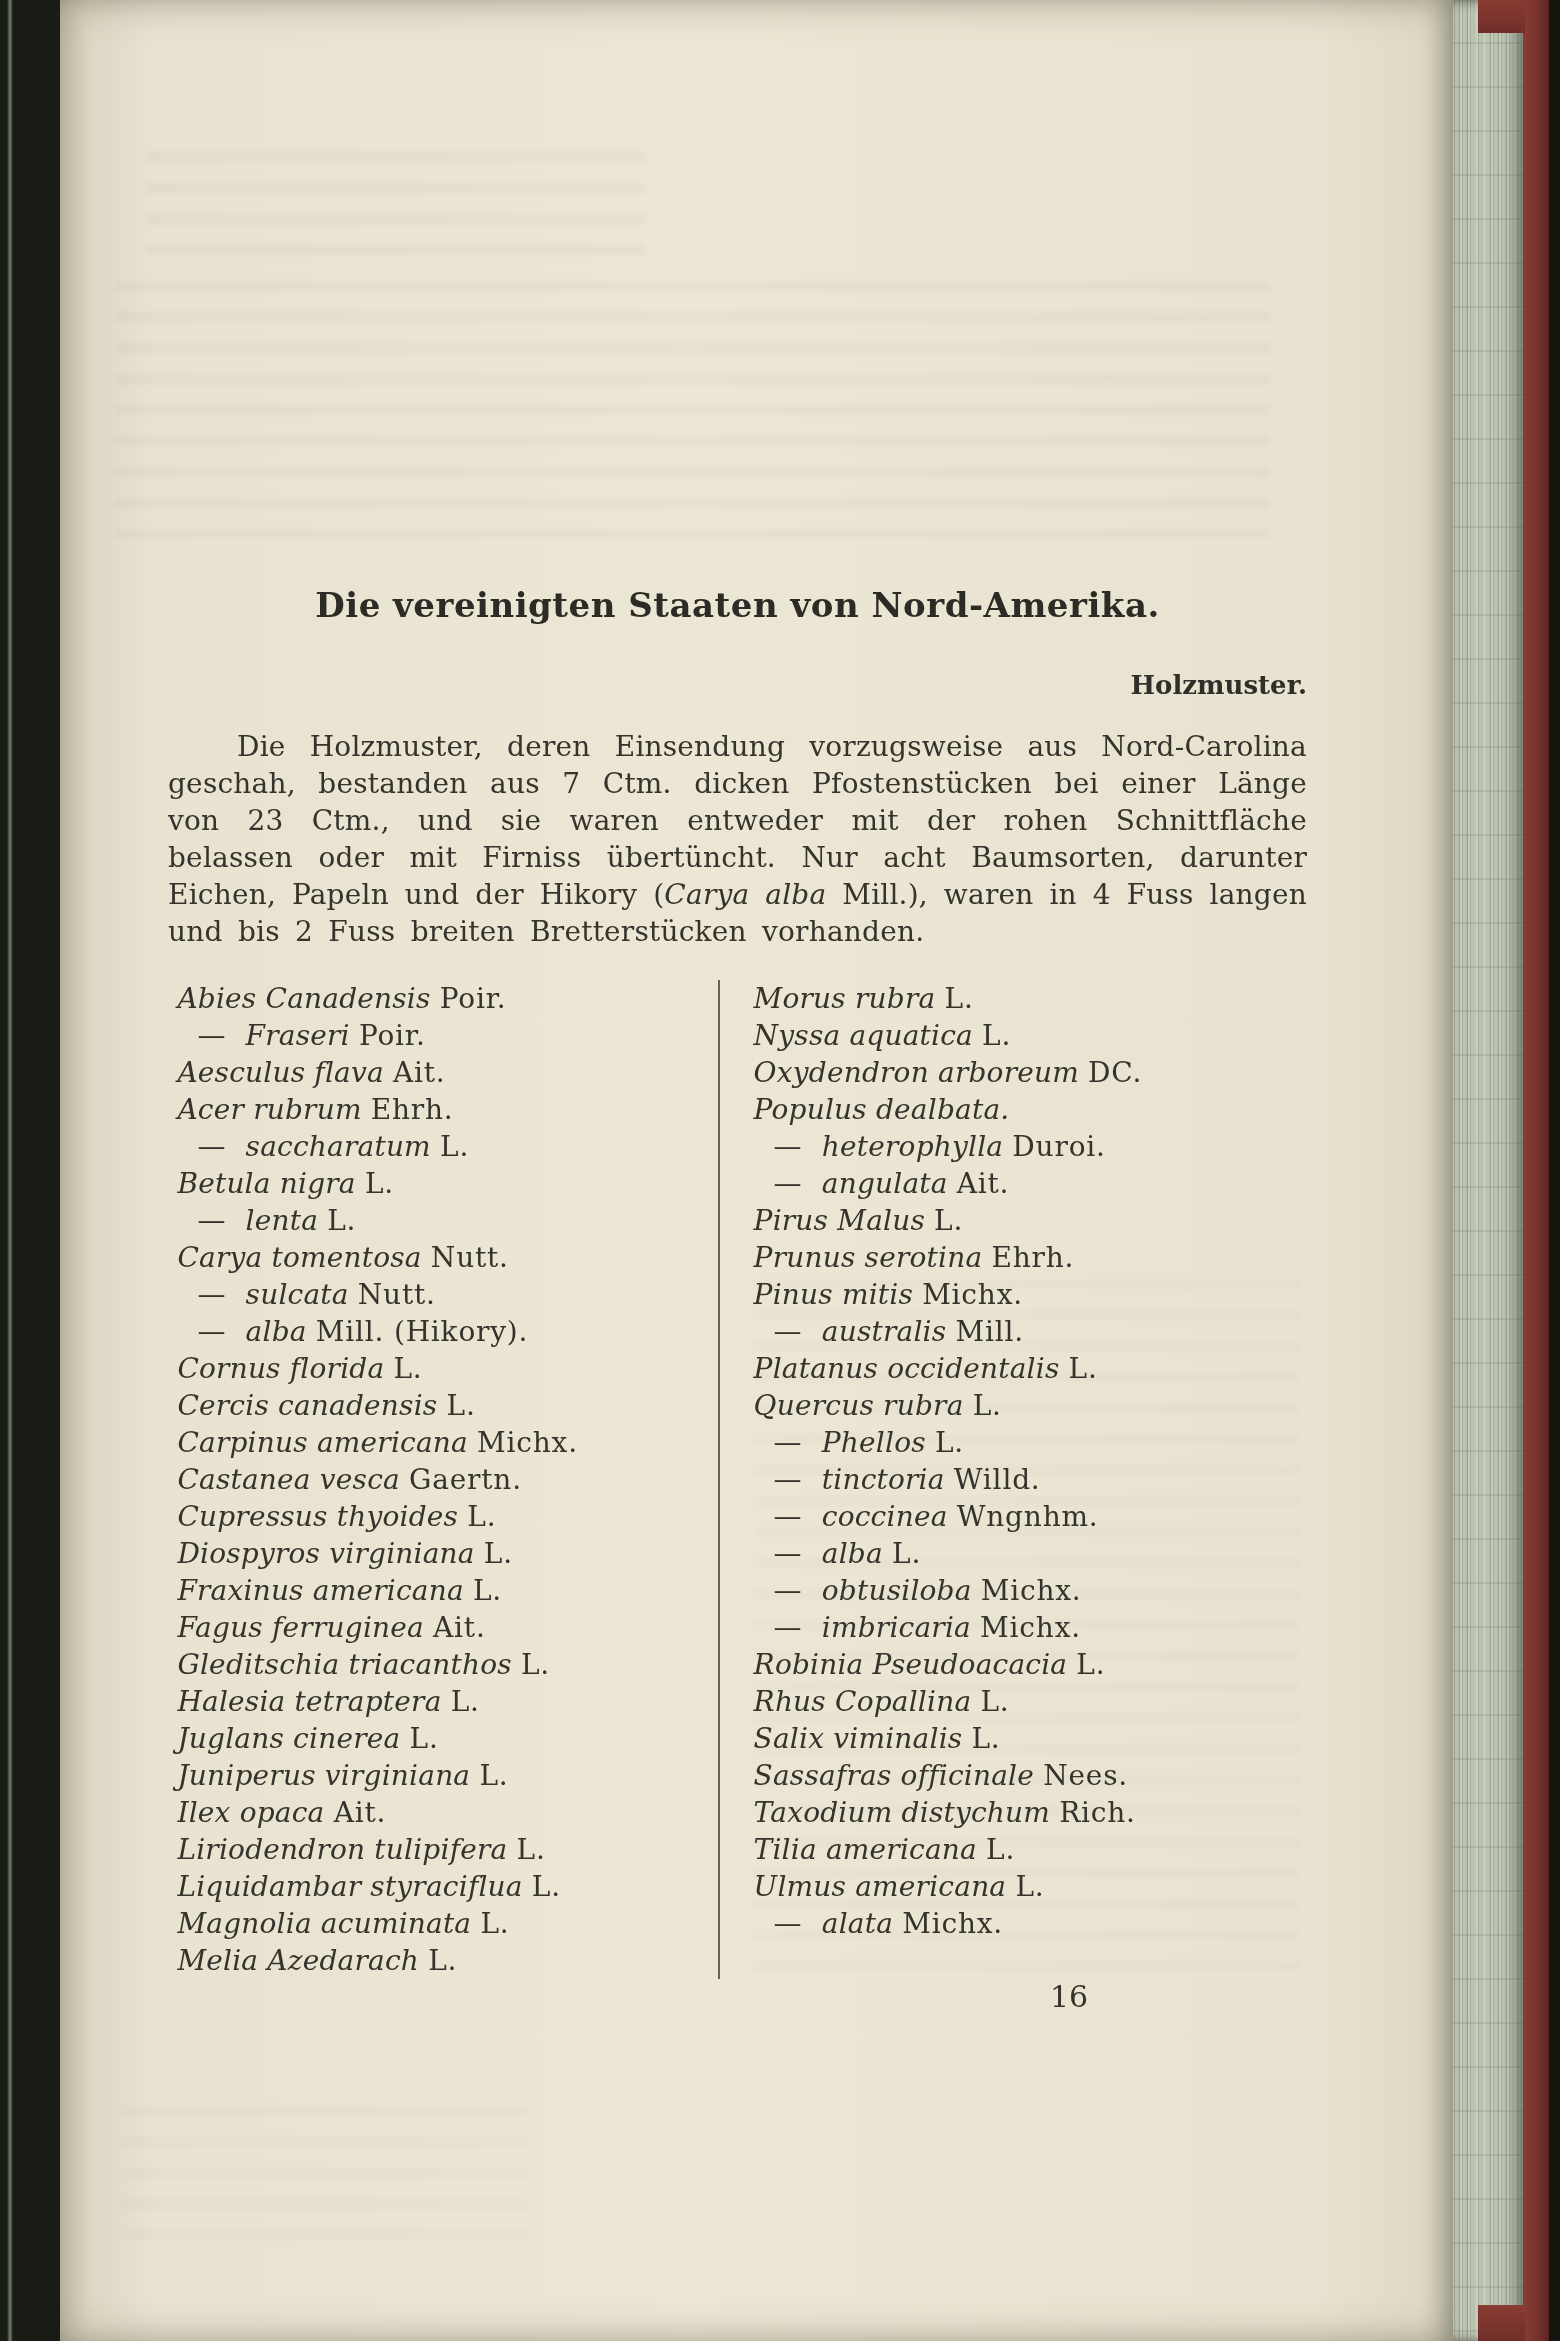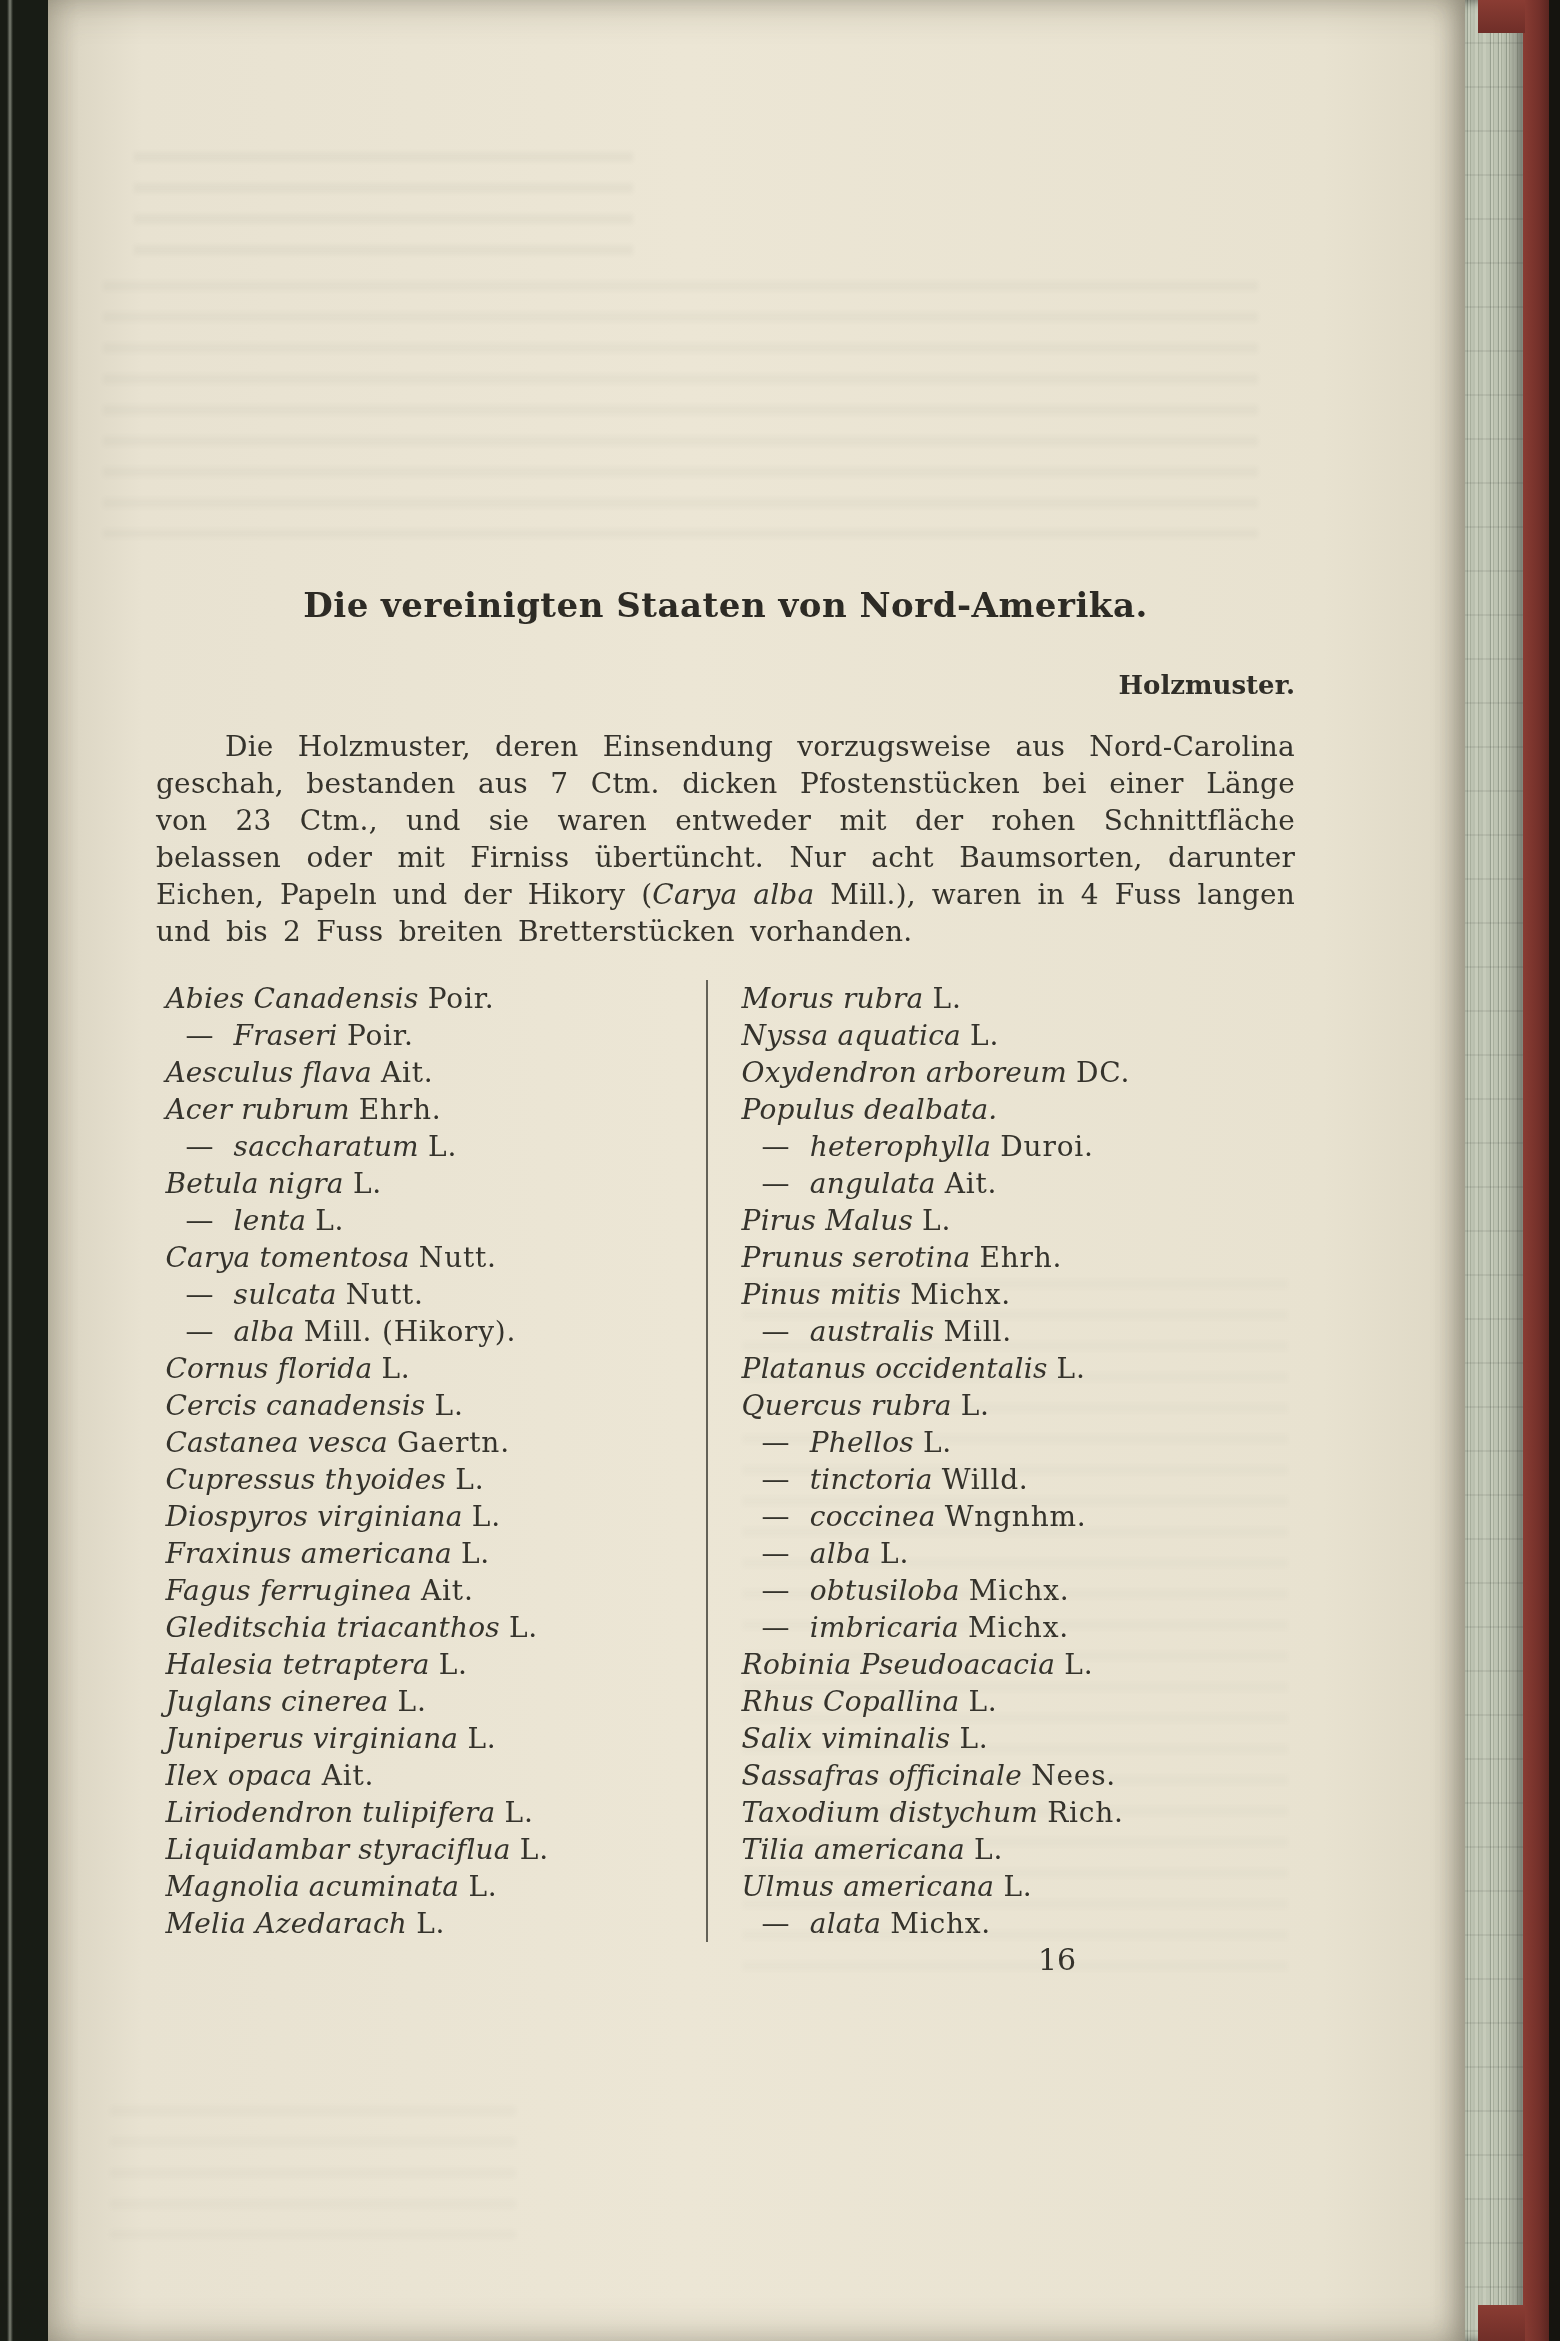--- a/index.html
+++ b/index.html
@@ -33,27 +33,26 @@
   .edge-dark {
     position: absolute; left: 1549px; top: 0; width: 11px; height: 100%;
     background: #15140f;
   }
   .corner { position: absolute; background: linear-gradient(180deg, #8a3c33, #6f2e28); }
   .corner.top    { left: 1478px; top: 0;    width: 47px; height: 33px; }
   .corner.bottom { left: 1478px; bottom: 0; width: 47px; height: 37px; }
 
   
   .page {
-    position: absolute; left: 48px; top: 0; width: 1393px; height: 2342px;
+    position: absolute; left: 60px; top: 0; width: 1393px; height: 2342px;
     background: linear-gradient(90deg,
       #c9c3b1 0px, #ddd7c5 30px, #e8e2d1 94px, #ece6d5 45%, #e8e2d0 90%, #ddd7c4 100%);
     box-shadow: inset 0 14px 31px rgba(90,85,60,0.18),
                 inset 0 -14px 31px rgba(90,85,60,0.18),
                 inset -17px 0 26.5px -9.4px rgba(0,0,0,0.28);
-    padding-left: 24px;
   }
 
   
   .ghost {
     position: absolute; pointer-events: none;
     filter: blur(2.3px);
     background: repeating-linear-gradient(180deg, rgba(112,114,99,0.55) 0 10px, transparent 10px 31px);
   }
   .g1 { left: 86px; top: 152px;  width: 499px;  height: 117px; opacity: 0.10; }
   .g2 { left: 55px;  top: 281px;  width: 1155px; height: 257px; opacity: 0.09; }
@@ -141,20 +140,21 @@
           <div class="species-row"><span class="sp-name">Aesculus flava</span> <span class="sp-author">Ait.</span></div>
           <div class="species-row"><span class="sp-name">Acer rubrum</span> <span class="sp-author">Ehrh.</span></div>
           <div class="species-row dashed"><span class="dash">—</span><span class="sp-name">saccharatum</span> <span class="sp-author">L.</span></div>
           <div class="species-row"><span class="sp-name">Betula nigra</span> <span class="sp-author">L.</span></div>
           <div class="species-row dashed"><span class="dash">—</span><span class="sp-name">lenta</span> <span class="sp-author">L.</span></div>
           <div class="species-row"><span class="sp-name">Carya tomentosa</span> <span class="sp-author">Nutt.</span></div>
           <div class="species-row dashed"><span class="dash">—</span><span class="sp-name">sulcata</span> <span class="sp-author">Nutt.</span></div>
           <div class="species-row dashed"><span class="dash">—</span><span class="sp-name">alba</span> <span class="sp-author">Mill. (Hikory).</span></div>
           <div class="species-row"><span class="sp-name">Cornus florida</span> <span class="sp-author">L.</span></div>
           <div class="species-row"><span class="sp-name">Cercis canadensis</span> <span class="sp-author">L.</span></div>
+          <div class="species-row"><span class="sp-name">Carpinus americana</span> <span class="sp-author">Michx.</span></div>
           <div class="species-row"><span class="sp-name">Castanea vesca</span> <span class="sp-author">Gaertn.</span></div>
           <div class="species-row"><span class="sp-name">Cupressus thyoides</span> <span class="sp-author">L.</span></div>
           <div class="species-row"><span class="sp-name">Diospyros virginiana</span> <span class="sp-author">L.</span></div>
           <div class="species-row"><span class="sp-name">Fraxinus americana</span> <span class="sp-author">L.</span></div>
           <div class="species-row"><span class="sp-name">Fagus ferruginea</span> <span class="sp-author">Ait.</span></div>
           <div class="species-row"><span class="sp-name">Gleditschia triacanthos</span> <span class="sp-author">L.</span></div>
           <div class="species-row"><span class="sp-name">Halesia tetraptera</span> <span class="sp-author">L.</span></div>
           <div class="species-row"><span class="sp-name">Juglans cinerea</span> <span class="sp-author">L.</span></div>
           <div class="species-row"><span class="sp-name">Juniperus virginiana</span> <span class="sp-author">L.</span></div>
           <div class="species-row"><span class="sp-name">Ilex opaca</span> <span class="sp-author">Ait.</span></div>

